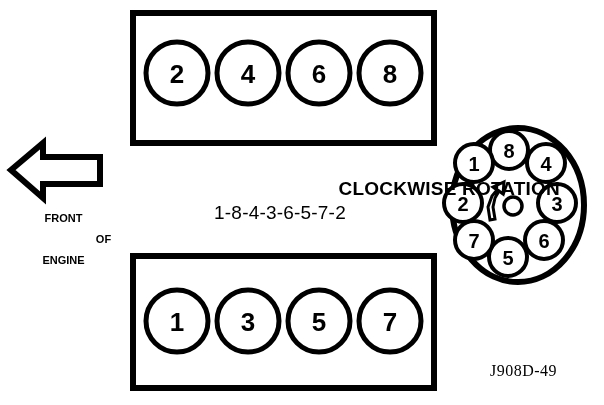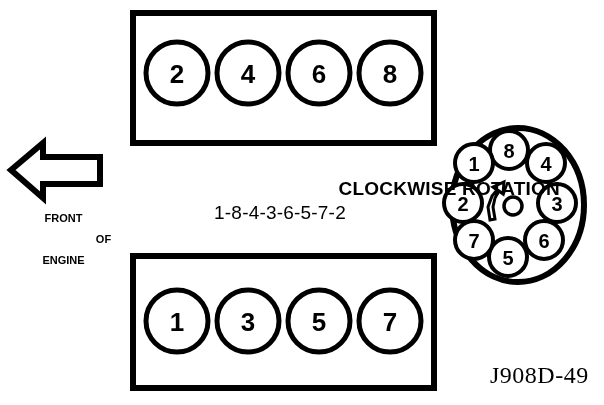--- a/index.html
+++ b/index.html
@@ -107,21 +107,21 @@
     font-size: 11px;
     font-weight: bold;
   }
   #front-line-1 { top: 212px; }
   #front-line-2 { top: 233px; padding-left: 40px; }
   #front-line-3 { top: 254px; }
   #figure-code {
     left: 490px;
     top: 362px;
     font-family: "Liberation Serif", serif;
-    font-size: 24px;
+    font-size: 16px;
     font-weight: normal;
     letter-spacing: 0.5px;
   }
 </style>
 </head>
 <body>
 
 <div id="diagram-root">
 
   <svg class="svg-layer" viewBox="0 0 604 405">

